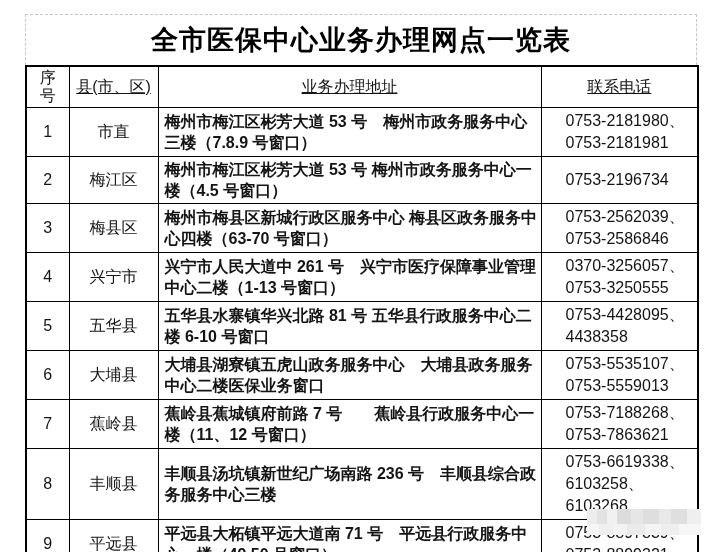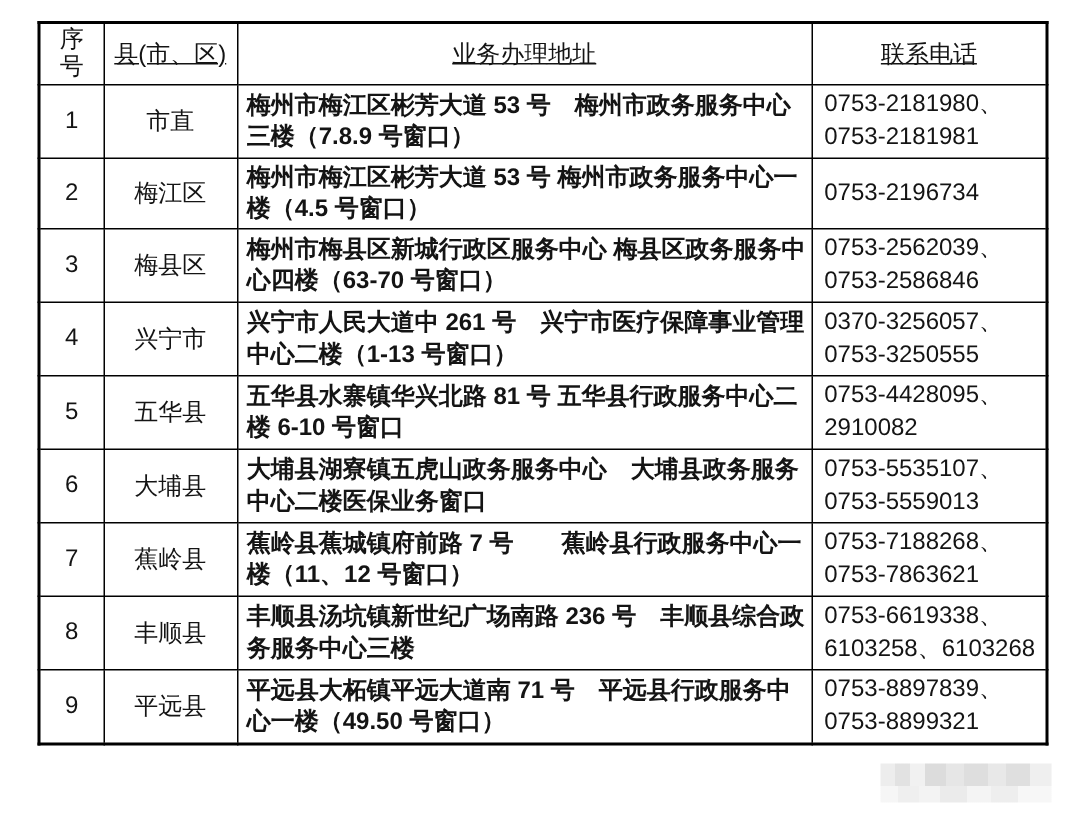--- a/index.html
+++ b/index.html
@@ -22,21 +22,21 @@
   th,td{
     border:1px solid #000;font-size:16px;font-weight:normal;
     padding:2px 4px;vertical-align:middle;color:#141414;
     overflow:hidden;
   }
   tr.header-row{height:38px;}
   tr.data-row{height:42px;}
   .c-no{text-align:center;}
   .c-district{text-align:center;}
   .c-address{text-align:left;line-height:21px;padding-left:6px;padding-right:3px;font-weight:bold;}
-  .c-phone{text-align:left;line-height:22px;padding-left:8px;padding-right:3px;}
+  .c-phone{text-align:left;line-height:22px;padding-left:24px;padding-right:3px;}
   .h-no{white-space:pre-line;line-height:18px;text-align:center;}
   .h-center{text-align:center;text-decoration:underline;}
   .watermark{
     position:absolute;left:587px;top:509px;width:114px;height:26px;
     display:flex;flex-direction:column;
   }
   .watermark .wm-top{
     height:15px;
     background:repeating-linear-gradient(90deg,
       #ededed 0 10px,#e2e2e2 10px 20px,#f1f1f1 20px 30px,
@@ -48,20 +48,23 @@
     background:repeating-linear-gradient(90deg,
       #f6f6f6 0 12px,#efefef 12px 26px,#f3f3f3 26px 40px,
       #ebebeb 40px 58px,#f4f4f4 58px 74px,#eeeeee 74px 92px,#f7f7f7 92px 114px);
   }
 </style>
 </head>
 <body>
 
 <div class="sheet">
 
+  <div class="title-box">
+    <div class="title">全市医保中心业务办理网点一览表</div>
+  </div>
 
   <table>
     <colgroup>
       <col style="width:43px">
       <col style="width:89px">
       <col style="width:383px">
       <col style="width:157px">
     </colgroup>
     <tbody>
       <tr class="header-row">
@@ -93,21 +96,21 @@
       <tr class="data-row">
         <td class="c-no">4</td>
         <td class="c-district">兴宁市</td>
         <td class="c-address">兴宁市人民大道中 261 号　兴宁市医疗保障事业管理中心二楼（1-13 号窗口）</td>
         <td class="c-phone">0370-3256057、0753-3250555</td>
       </tr>
       <tr class="data-row">
         <td class="c-no">5</td>
         <td class="c-district">五华县</td>
         <td class="c-address">五华县水寨镇华兴北路 81 号 五华县行政服务中心二楼 6-10 号窗口</td>
-        <td class="c-phone">0753-4428095、2910082</td>
+        <td class="c-phone">0753-4428095、4438358</td>
       </tr>
       <tr class="data-row">
         <td class="c-no">6</td>
         <td class="c-district">大埔县</td>
         <td class="c-address">大埔县湖寮镇五虎山政务服务中心　大埔县政务服务中心二楼医保业务窗口</td>
         <td class="c-phone">0753-5535107、0753-5559013</td>
       </tr>
       <tr class="data-row">
         <td class="c-no">7</td>
         <td class="c-district">蕉岭县</td>

